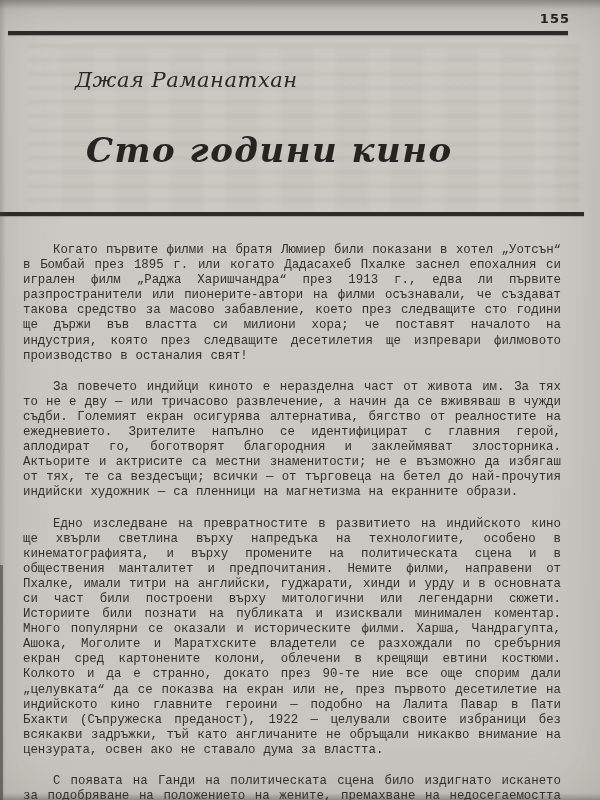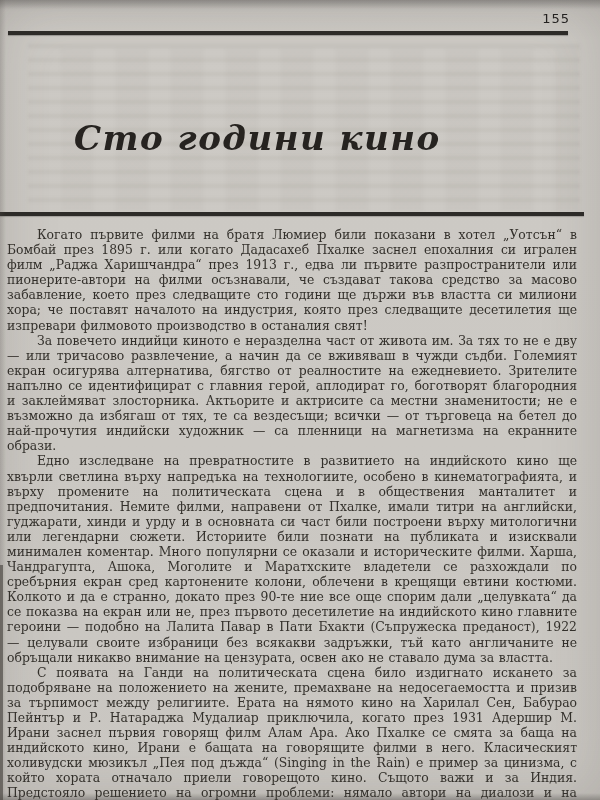--- a/index.html
+++ b/index.html
@@ -23,43 +23,43 @@
     background:repeating-linear-gradient(180deg,
       rgba(118,110,102,.16) 0 4px, rgba(0,0,0,0) 4px 14px);
   }
   .ghost-title2{
     left:60px;top:48px;width:520px;height:164px;opacity:.35;
     background:repeating-linear-gradient(90deg,
       rgba(110,102,95,.10) 0 34px, rgba(0,0,0,0) 34px 55px);
   }
   .pagenum{
     position:absolute;top:11px;right:30px;
-    font-family:"DejaVu Sans", sans-serif;font-weight:normal;
+    font-family:"DejaVu Sans", sans-serif;font-weight:bold;
     font-size:13px;letter-spacing:1px;color:#232120;
   }
   .rule{position:absolute;height:4px;background:#2d2b28;}
   .rule-top{left:8px;width:560px;top:31px;box-shadow:0 1px 1px rgba(0,0,0,.25);}
   .rule-mid{left:0px;width:584px;top:212px;box-shadow:0 1px 1px rgba(0,0,0,.2);}
   .author{
     position:absolute;left:75px;top:68px;
     font-style:italic;font-size:21px;letter-spacing:.5px;color:#2b2826;
   }
   .title{
-    position:absolute;left:70px;top:112px;margin:4px;
+    position:absolute;left:70px;top:112px;margin:16px;
     font-style:italic;font-weight:600;font-size:34px;line-height:44px;
     letter-spacing:1.5px;color:#262320;
   }
   .title .tl{display:block;}
   .body{
     position:absolute;left:7px;top:227px;width:570px;
     font-size:12.4px;line-height:15.1px;color:#33302b;
     text-align:justify;
     text-rendering:optimizeLegibility;
   }
-  .para{margin:0;text-indent:30px;word-spacing:.5px;}
+  .para{margin:16px;text-indent:30px;word-spacing:.5px;font-family:Liberation Mono, monospace;}
   
   .edge-top{position:absolute;left:0;top:0;width:600px;height:9px;
     background:linear-gradient(180deg,rgba(72,69,66,.35),rgba(72,69,66,0));}
   .edge-bottom{position:absolute;left:0;bottom:0;width:600px;height:7px;
     background:linear-gradient(0deg,rgba(62,59,56,.35),rgba(62,59,56,0));}
   .edge-left-line{position:absolute;left:0;top:565px;width:3px;height:235px;
     background:#524e49;opacity:.7;filter:blur(.4px);}
   .edge-left-soft{position:absolute;left:0;top:0;width:6px;height:800px;
     background:linear-gradient(90deg,rgba(80,76,72,.22),rgba(80,76,72,0));}
 </style>
@@ -68,20 +68,21 @@
 
 <div class="page">
 
   <div class="ghost ghost-title"></div>
   <div class="ghost ghost-title2"></div>
 
   <div class="pagenum">155</div>
 
   <div class="rule rule-top"></div>
 
+  <div class="author">Джая Раманатхан</div>
 
   <h1 class="title">
     <span class="tl">Сто години кино</span>
   </h1>
 
   <div class="rule rule-mid"></div>
 
   <div class="body">
       <p class="para">Когато първите филми на братя Люмиер били показани в хотел „Уотсън“ в Бомбай през 1895 г. или когато Дадасахеб Пхалке заснел епохалния си игрален филм „Раджа Харишчандра“ през 1913 г., едва ли първите разпространители или пионерите-автори на филми осъзнавали, че създават такова средство за масово забавление, което през следващите сто години ще държи във властта си милиони хора; че поставят началото на индустрия, която през следващите десетилетия ще изпревари филмовото производство в останалия свят!</p>
       <p class="para">За повечето индийци киното е неразделна част от живота им. За тях то не е дву — или тричасово развлечение, а начин да се вживяваш в чужди съдби. Големият екран осигурява алтернатива, бягство от реалностите на ежедневието. Зрителите напълно се идентифицират с главния герой, аплодират го, боготворят благородния и заклеймяват злосторника. Актьорите и актрисите са местни знаменитости; не е възможно да избягаш от тях, те са вездесъщи; всички — от търговеца на бетел до най-прочутия индийски художник — са пленници на магнетизма на екранните образи.</p>

